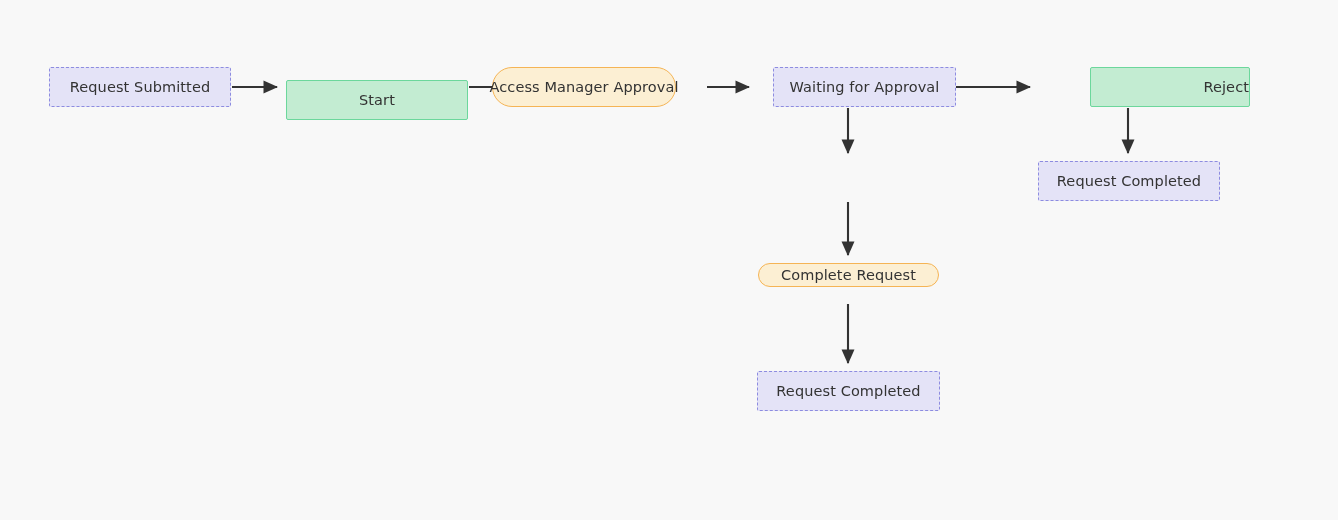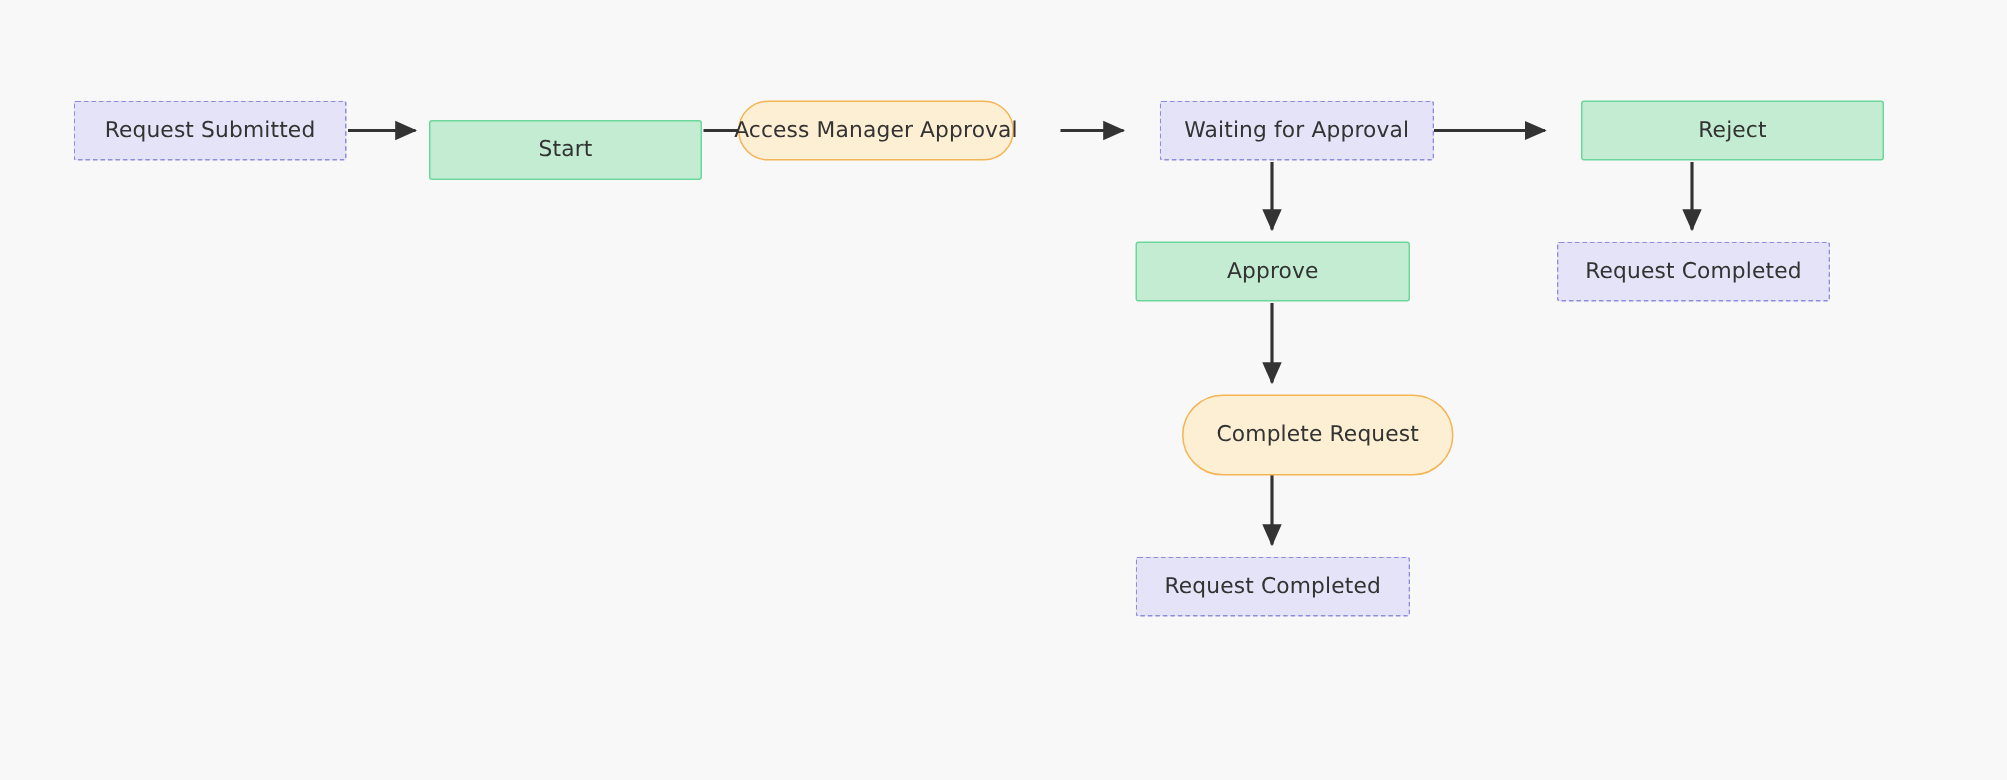--- a/index.html
+++ b/index.html
@@ -90,33 +90,30 @@
   </div>
 
   <div class="node stadium" style="left:492px; top:67px; width:184px; height:40px;">
     <span class="node-label">Access Manager Approval</span>
   </div>
 
   <div class="node state" style="left:757px; top:67px; width:183px; height:40px;margin-left:16px;">
     <span class="node-label">Waiting for Approval</span>
   </div>
 
-  <div class="node action" style="left:1054px; top:67px; width:202px; height:40px;">
+  <div class="node action" style="left:1090px; top:67px; width:160px; height:40px;justify-content:flex-end;">
     <span class="node-label">Reject</span>
   </div>
 
-  <div class="node action" style="left:757px; top:161px; width:183px; height:40px;">
-    <span class="node-label">Approve</span>
-  </div>
 
   <div class="node state" style="left:1038px; top:161px; width:182px; height:40px;">
     <span class="node-label">Request Completed</span>
   </div>
 
-  <div class="node stadium" style="left:788px; top:263px; width:181px; height:54px;">
+  <div class="node stadium" style="left:758px; top:263px; width:181px; height:24px;">
     <span class="node-label">Complete Request</span>
   </div>
 
   <div class="node state" style="left:757px; top:371px; width:183px; height:40px;">
     <span class="node-label">Request Completed</span>
   </div>
 
 </div>
 
 </body></html>

